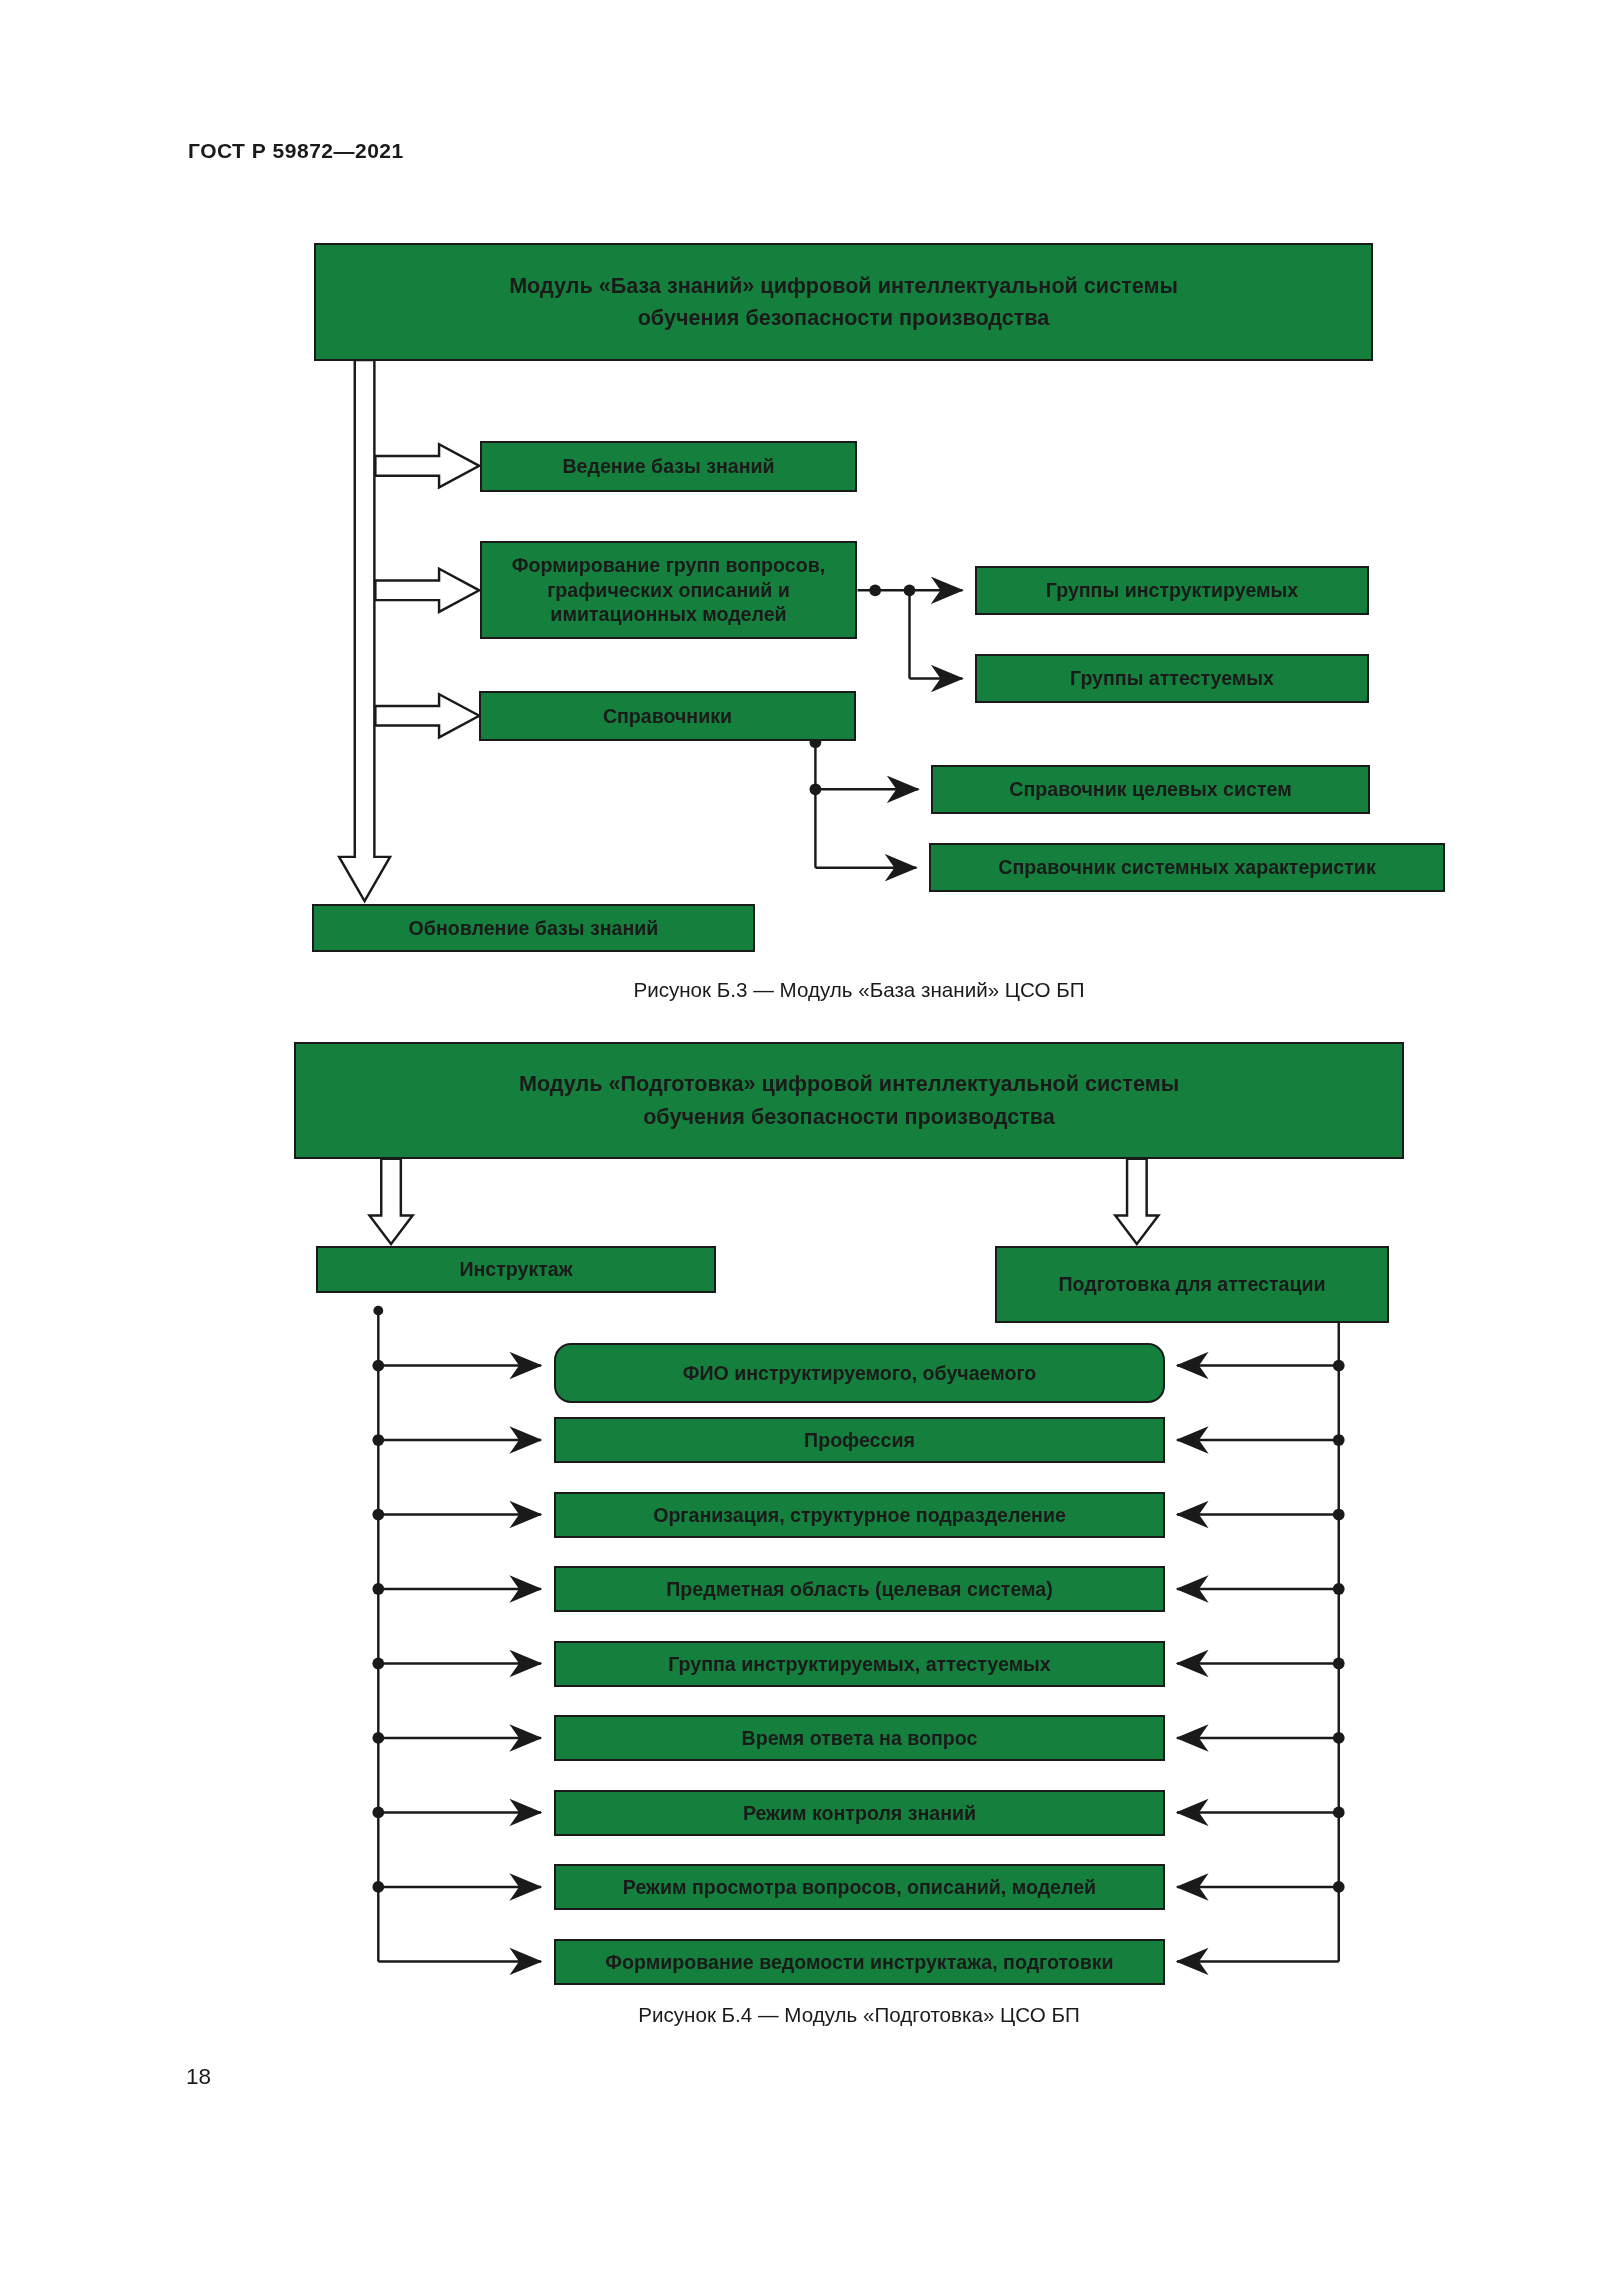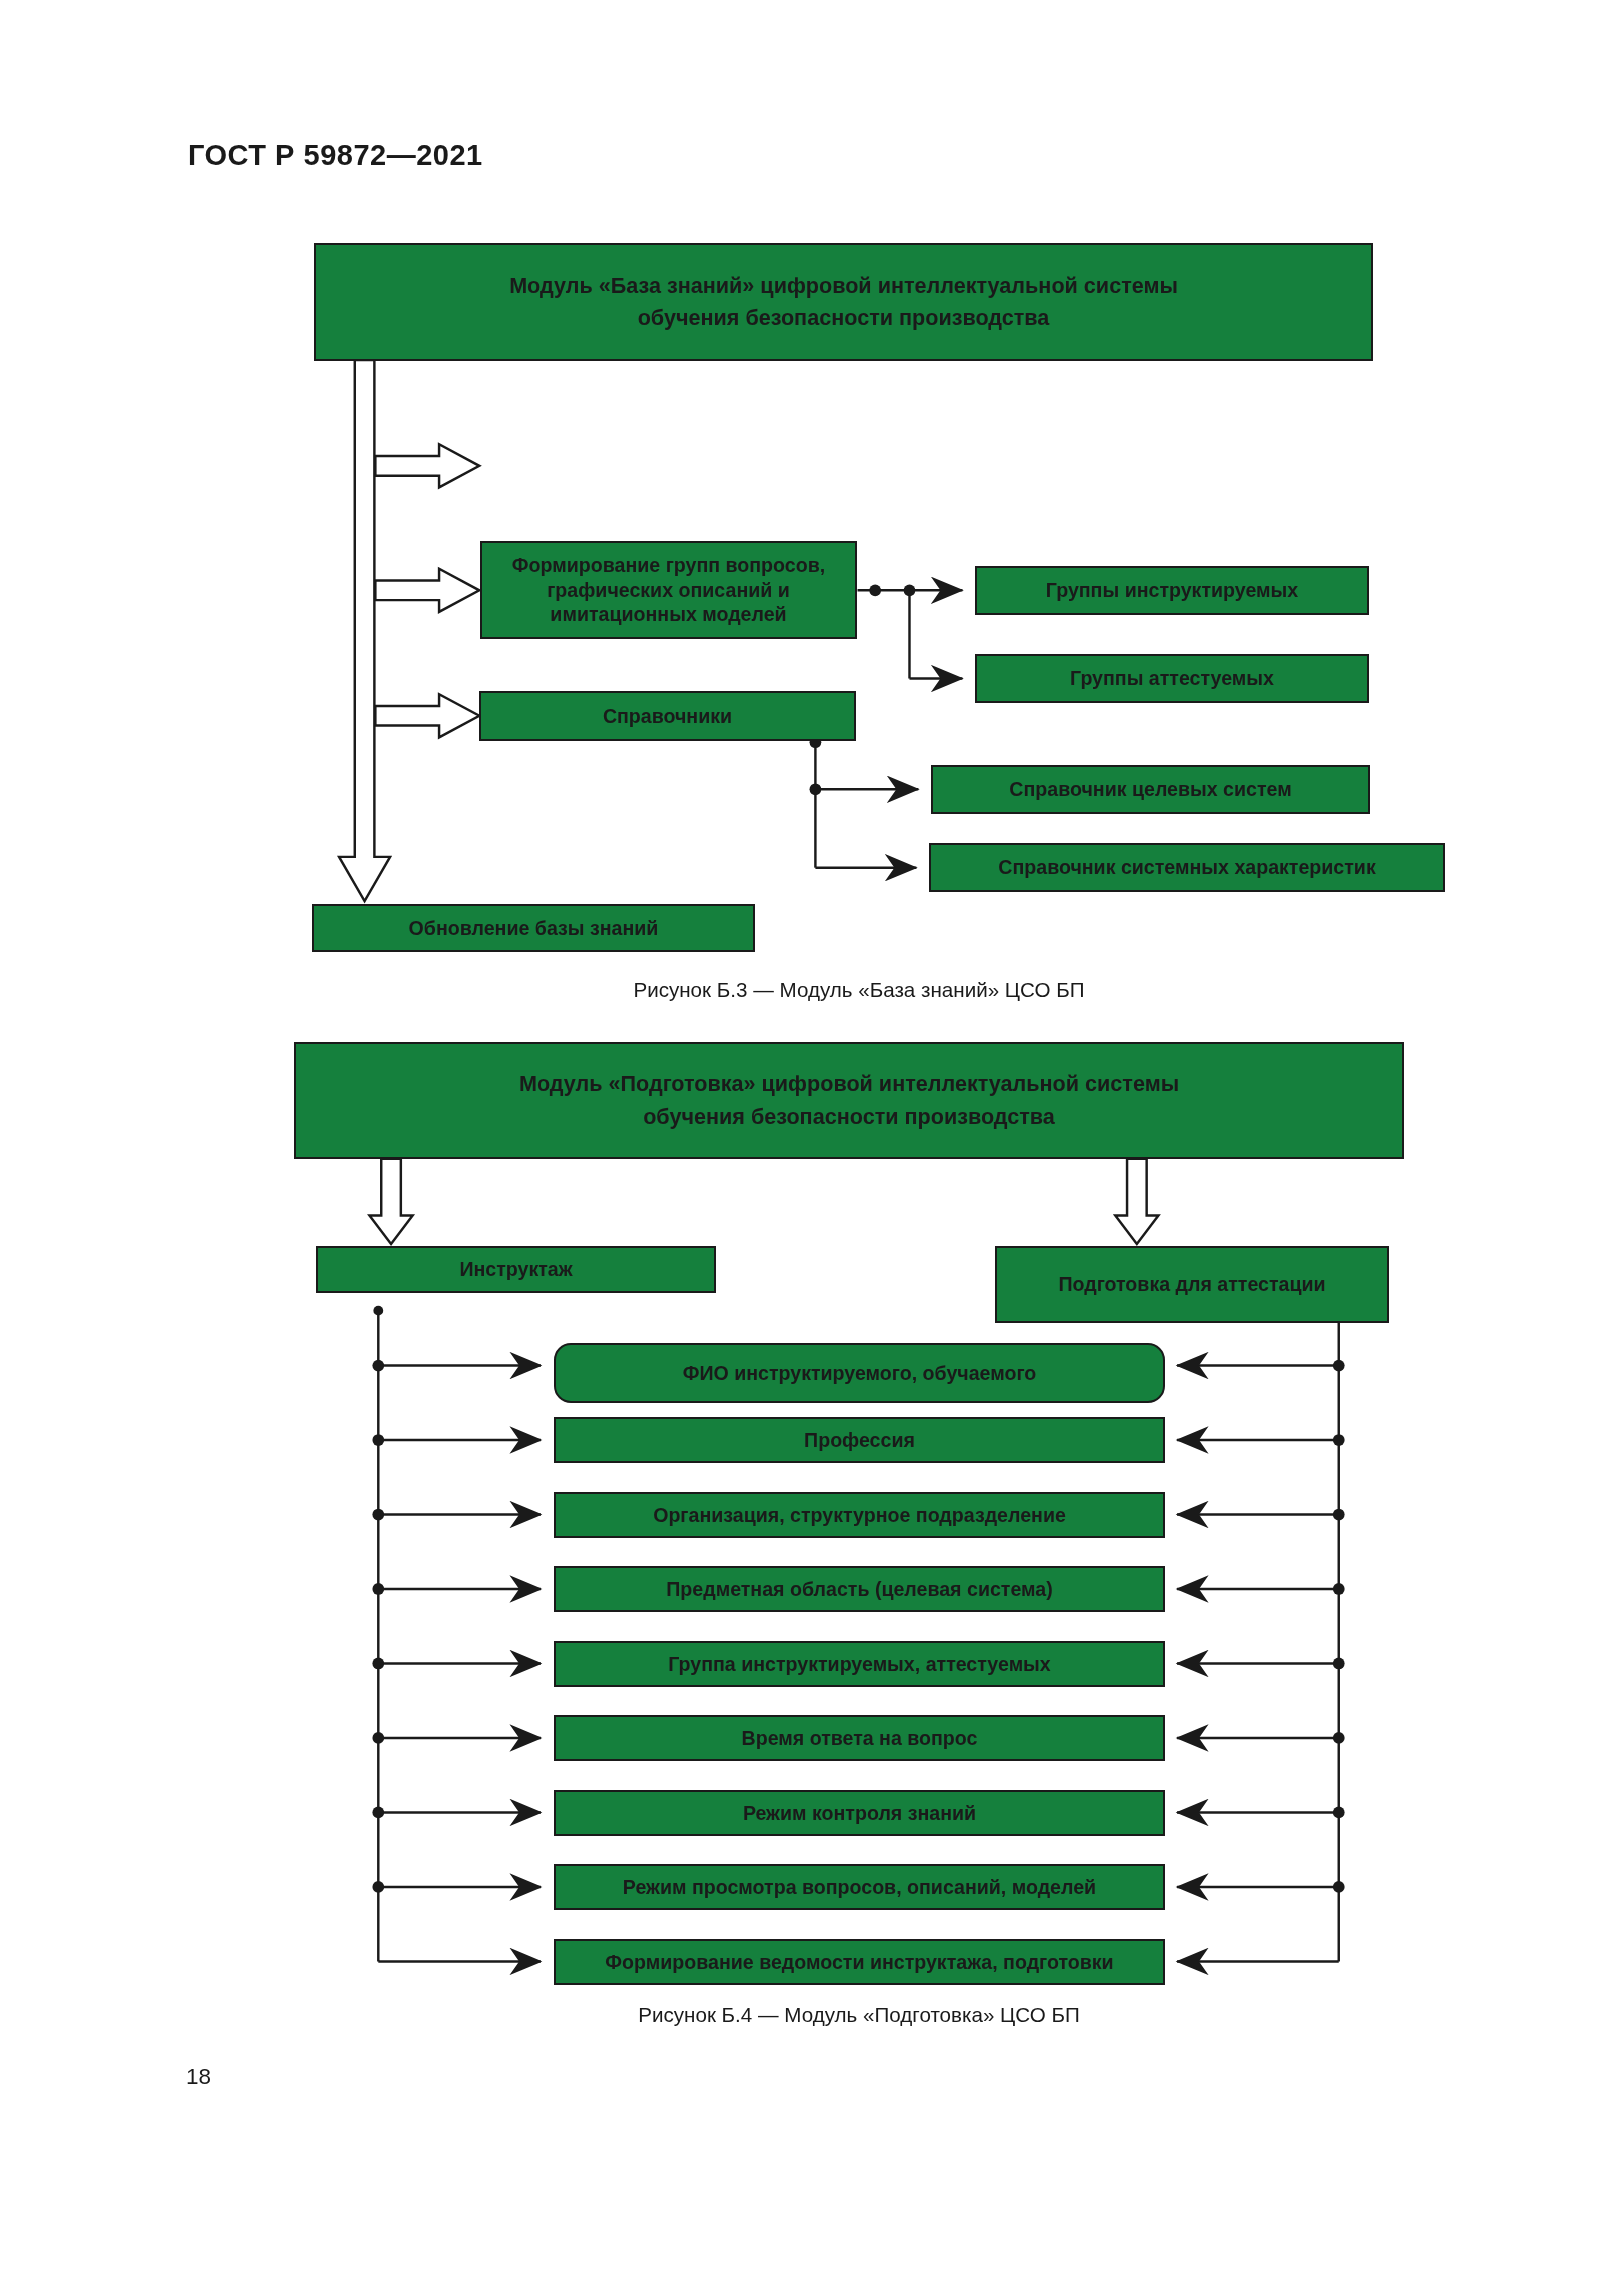--- a/index.html
+++ b/index.html
@@ -4,21 +4,21 @@
 <style>
   html,body { margin:0; padding:0; background:#888; }
   .page {
     position:relative; width:1621px; height:2293px; margin:0 auto;
     background:#ffffff; color:#1a1a1a;
     font-family:"Liberation Sans", sans-serif;
     overflow:hidden;
   }
   .hdr {
     position:absolute; left:188px; top:139px;
-    font-size:29px; font-weight:bold; letter-spacing:0.5px;
+    font-size:21px; font-weight:bold; letter-spacing:0.5px;
   }
   .pagenum {
     position:absolute; left:186px; top:2064px; font-size:22.5px;
   }
   .box {
     position:absolute; box-sizing:border-box;
     background:#15803d; border:2px solid #1a1a1a;
     display:flex; align-items:center; justify-content:center;
     text-align:center; font-weight:bold; font-size:19.6px; line-height:1.25;
     padding:2px 7.8px;
@@ -120,20 +120,21 @@
       <circle cx="386" cy="1925" r="6"></circle>
         <circle cx="1366" cy="1925" r="6"></circle>
     </g>
   </svg>
 
   <div class="box title-box" style="left:314px; top:243px; width:1059px; height:118px;">
     <div>Модуль «База знаний» цифровой интеллектуальной системы</div>
     <div>обучения безопасности производства</div>
   </div>
 
+  <div class="box" style="left:480px; top:441px; width:377px; height:51px;">Ведение базы знаний</div>
 
   <div class="box" style="left:480px; top:541px; width:377px; height:98px; padding:2px 29px;">Формирование групп вопросов, графических описаний и имитационных моделей</div>
 
   <div class="box" style="left:479px; top:691px; width:377px; height:50px;">Справочники</div>
 
   <div class="box" style="left:975px; top:566px; width:394px; height:49px;">Группы инструктируемых</div>
 
   <div class="box" style="left:975px; top:654px; width:394px; height:49px;">Группы аттестуемых</div>
 
   <div class="box" style="left:931px; top:765px; width:439px; height:49px;">Справочник целевых систем</div>

